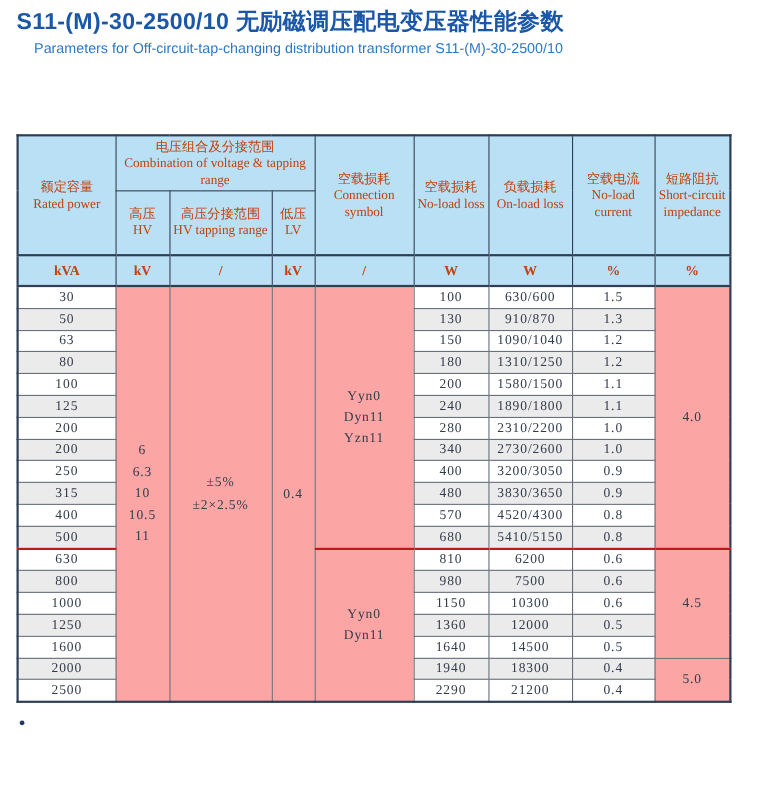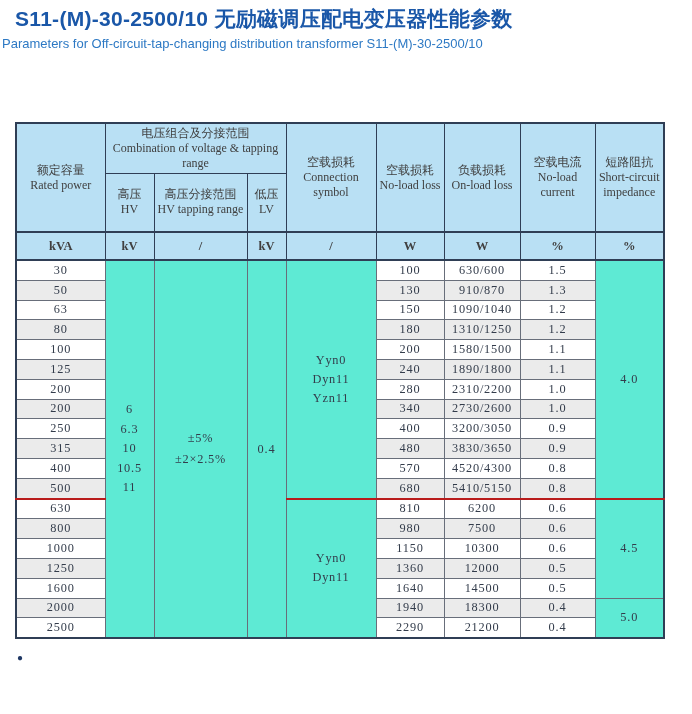--- a/index.html
+++ b/index.html
@@ -7,49 +7,49 @@
     width:692px; height:714px; background:#ffffff; position:relative;
     font-family:"Liberation Serif", serif;
   }
   .title {
     position:absolute; left:15px; top:5px;
     font-family:"Liberation Sans", sans-serif;
     font-weight:bold; font-size:21px; letter-spacing:0.3px;
     color:#1a57a8; white-space:nowrap;
   }
   .subtitle {
-    position:absolute; left:2px; top:36px;
+    position:absolute; left:31px; top:36px;
     font-family:"Liberation Sans", sans-serif;
     font-size:13px; color:#2d79c4; white-space:nowrap;
   }
   table.params {
     position:absolute; left:15px; top:122px; width:648px;
     border-collapse:collapse; table-layout:fixed;
     border:2px solid #2f3e55;
   }
   thead td {
-    background:#b9e0f4; border:1px solid #2f3e55; color:#404040;
+    background:#b9e0f4; border:1px solid #2f3e55; color:#c2410c;
     text-align:center; vertical-align:middle;
     font-size:12px; line-height:15px; padding:1px 2px;
   }
   thead tr.h1 { height:50px; }
   thead tr.h2 { height:59px; }
   thead tr.units { height:28px;margin-left:44px; }
   thead tr.units td {
     font-weight:bold; font-size:12.5px;
     border-top:2px solid #2f3e55; border-bottom:2px solid #2f3e55;
   }
   tbody td {
     border:1px solid #686e7a; background:#ffffff;
     text-align:center; vertical-align:middle;
     font-size:12.3px; height:18.8px; line-height:13px; padding:0;
     color:#333c4b; letter-spacing:0.8px;
   }
   tbody tr:nth-child(even) td { background:#ebebeb; }
-  tbody tr td.m { background:#5eead4;margin-top:24px; }
+  tbody tr td.m { background:#fca5a5;margin-top:24px; }
   tbody tr.g2-start td { border-top:2px solid #b91c1c; }
   .mline { line-height:19.5px; }
   .tapline { line-height:21px; }
   .connline { line-height:19px; }
   .remarks {
     position:absolute; left:17px; top:645px; width:662px;
     display:flex; align-items:flex-start;
     font-size:12.8px; color:#222b38; line-height:26px;
   }
   .bullet {

